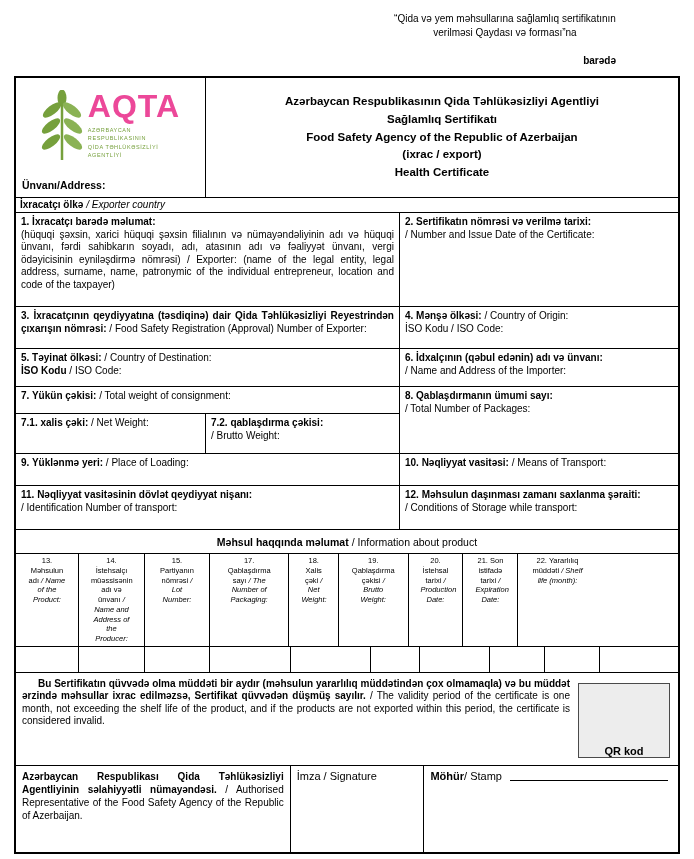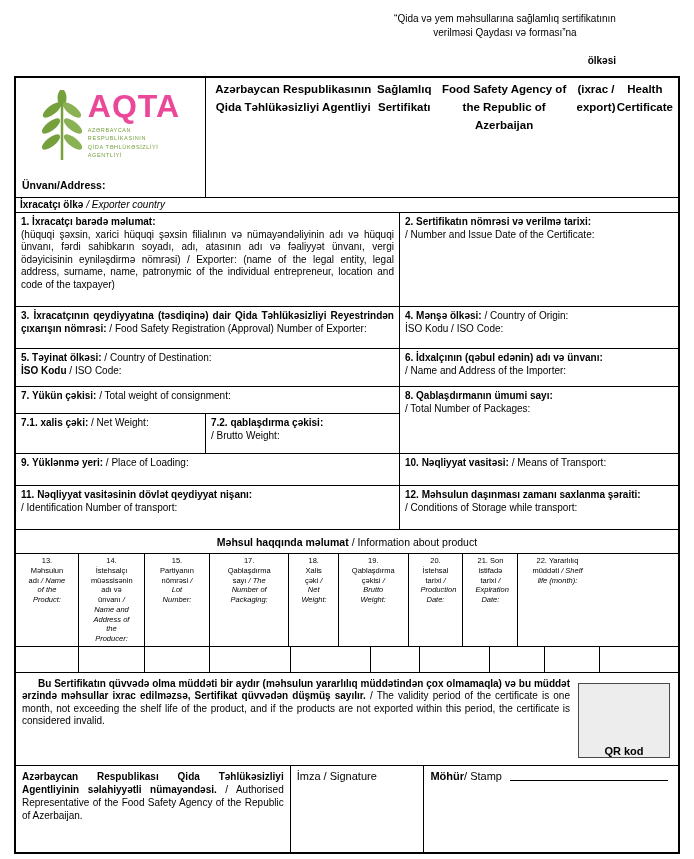--- a/index.html
+++ b/index.html
@@ -25,21 +25,21 @@
 
   
   .hdr { min-height:120px; }
   .logo-cell { width:28.7%; position:relative; padding:8px 4px 4px 4px; }
   .logo { display:flex; justify-content:center; margin-top:4px; }
   .logo-text { margin-left:5px; }
   .aqta { font-size:32px; font-weight:bold; color:#ec4899; letter-spacing:1px; line-height:1; }
   .aqta-sub { margin-top:4px; color:#76a03c; font-size:5.5px; letter-spacing:.6px; line-height:1.5; }
   .aqta-sub span { display:block; }
   .addr { position:absolute; left:6px; bottom:5px; font-weight:bold; font-size:10.5px; }
-  .title-cell { width:71.3%; display:flex; flex-direction:row; justify-content:center; text-align:center; font-weight:bold; font-size:11.5px; line-height:1.55; }
+  .title-cell { width:71.3%; display:flex; flex-direction:column; justify-content:center; text-align:center; font-weight:bold; font-size:11.5px; line-height:1.55; }
 
   .exp-row { min-height:15px; padding:1px 4px; }
   .exp-row .en { font-style:italic; }
 
   .r12 { min-height:94px; }
   .r34 { min-height:42px; }
   .r56 { min-height:38px; }
   .r910 { min-height:32px; }
   .r1112 { min-height:44px; }
   .field { text-align:left; }
@@ -80,21 +80,21 @@
 </style>
 </head>
 <body>
 
 <div class="page">
 
   <div class="topnote">
     <div>“Qida və yem məhsullarına sağlamlıq sertifikatının</div>
     <div>verilməsi Qaydası və forması”na</div>
   </div>
-  <div class="annex">ölkəsi</div>
+  <div class="annex">barədə</div>
 
   <div class="cert">
 
     <div class="row hdr">
       <div class="cell logo-cell">
         <div class="logo">
           <span>
             <svg width="42" height="74" viewBox="0 0 42 74" aria-hidden="true">
               <line x1="21" y1="12" x2="21" y2="70" stroke="#76a03c" stroke-width="2.5"></line>
               <ellipse cx="21" cy="8" rx="4.5" ry="8.5" fill="#76a03c"></ellipse>

